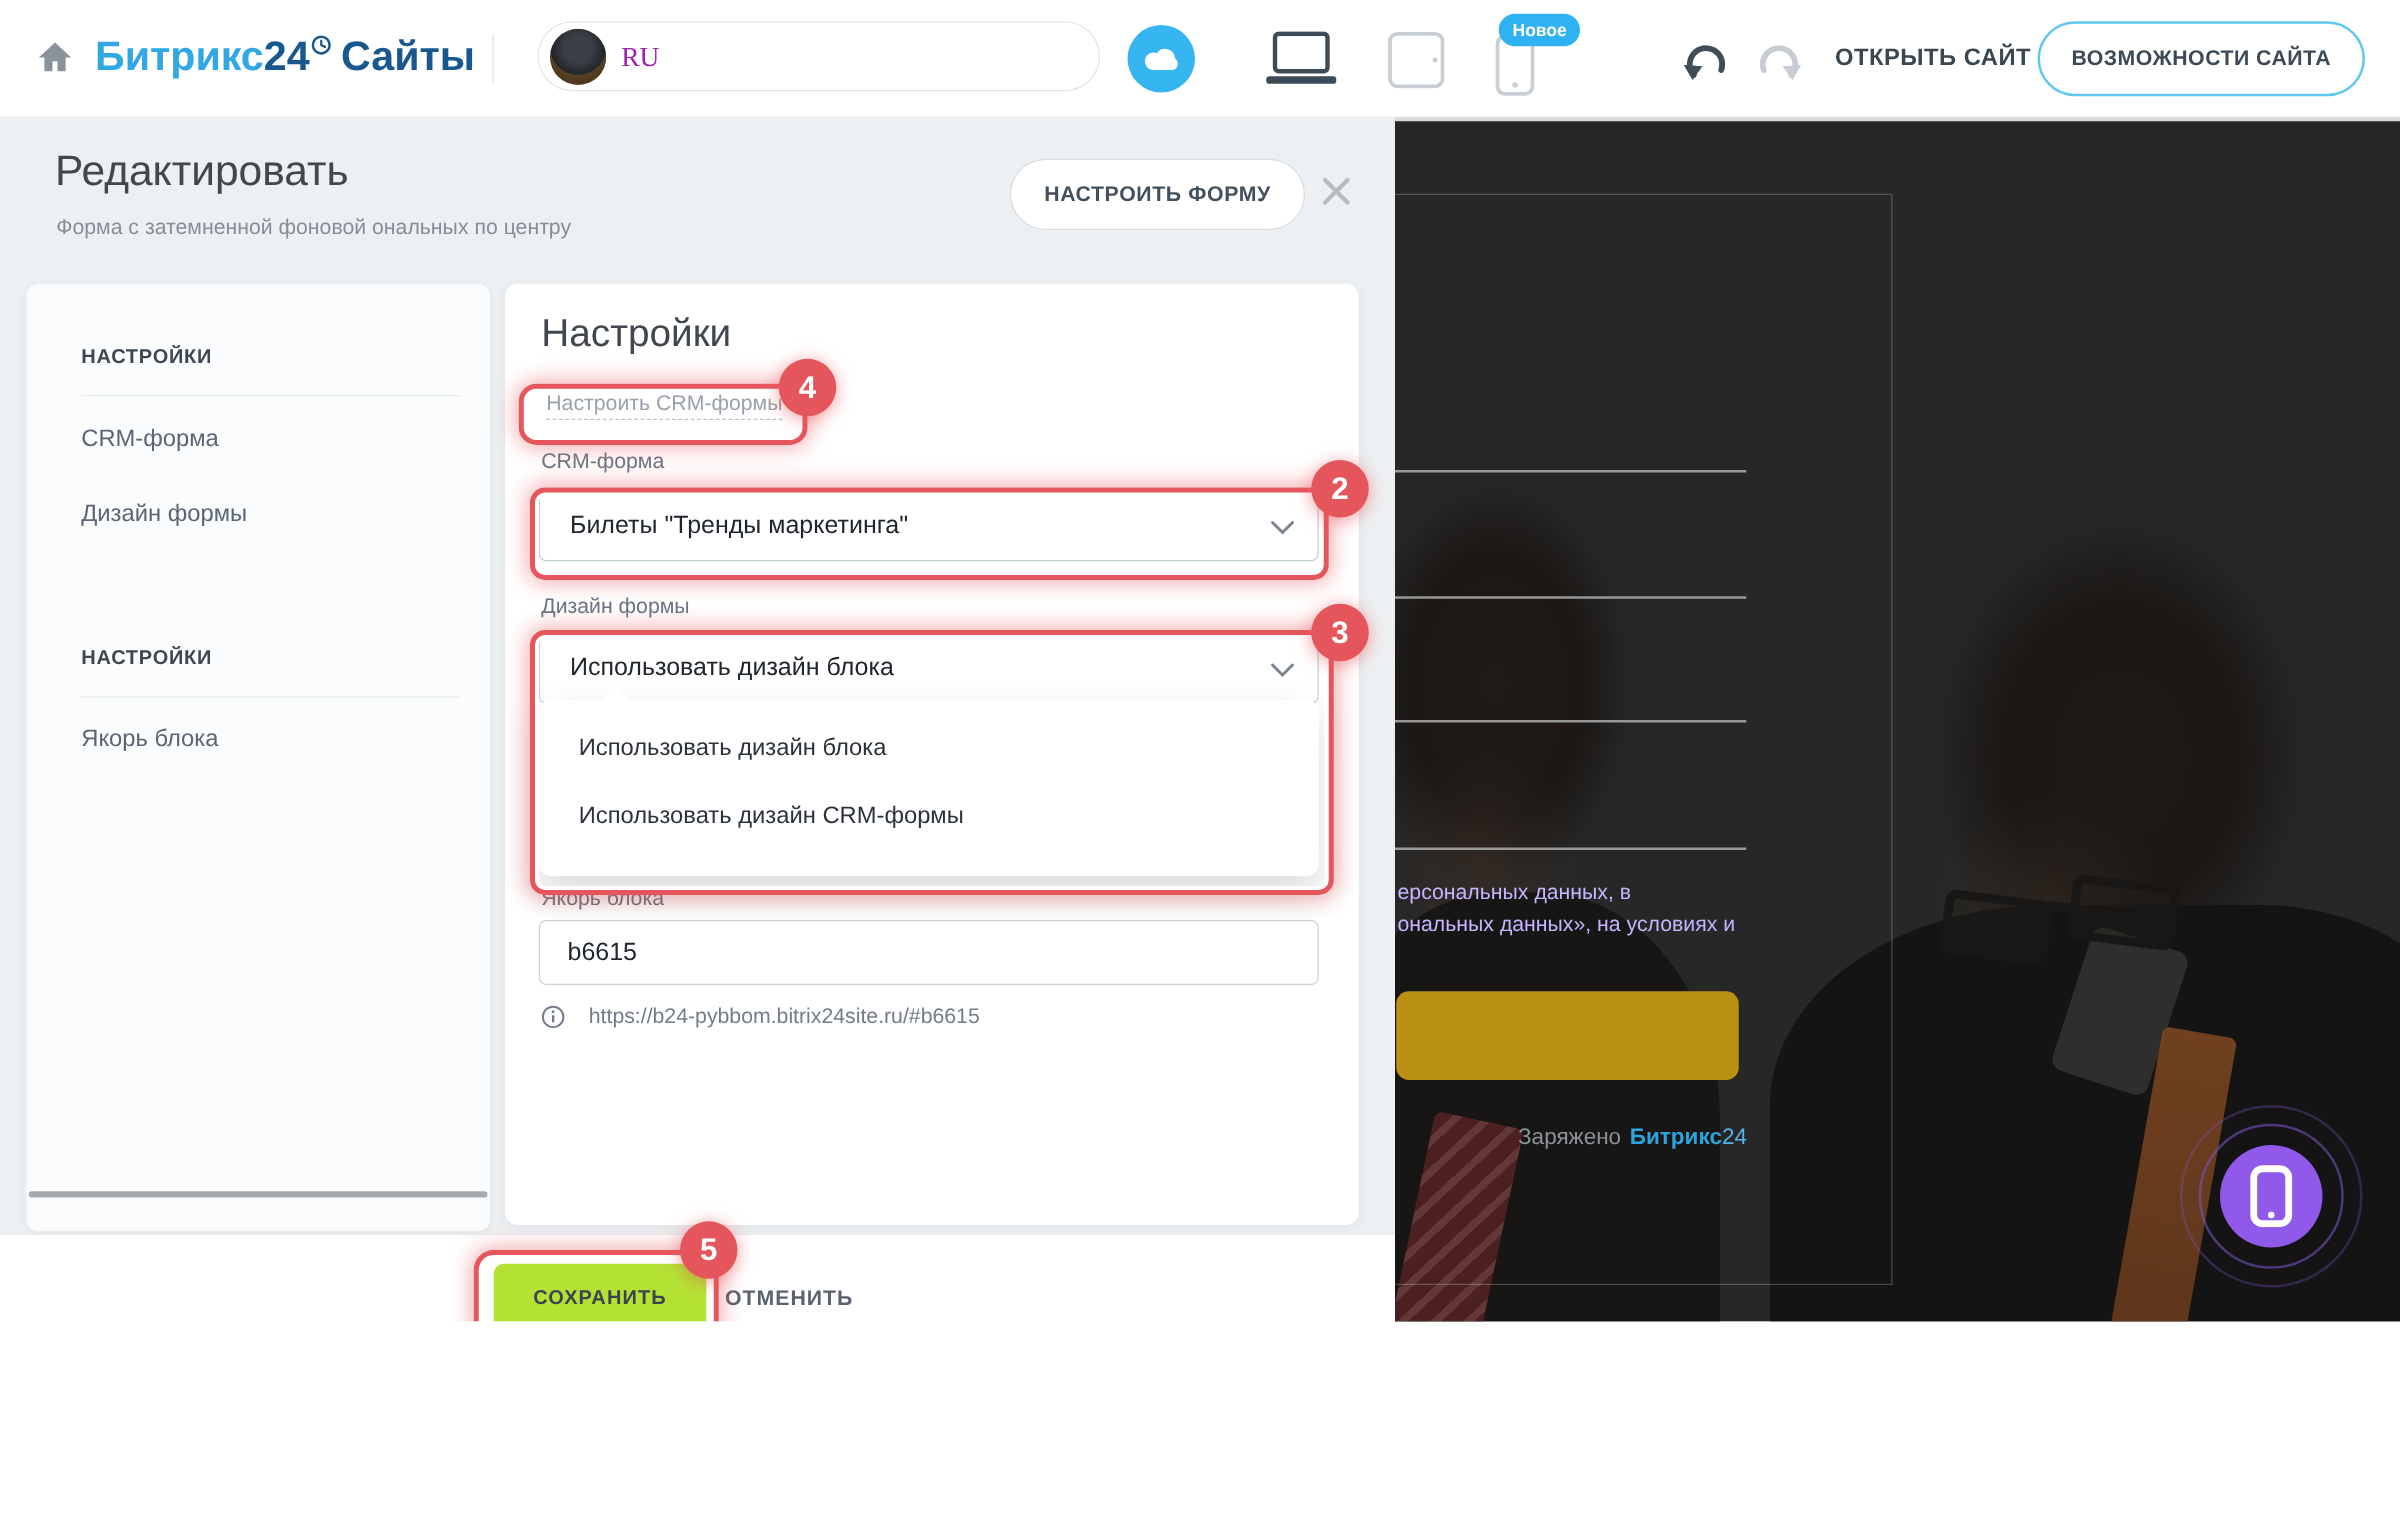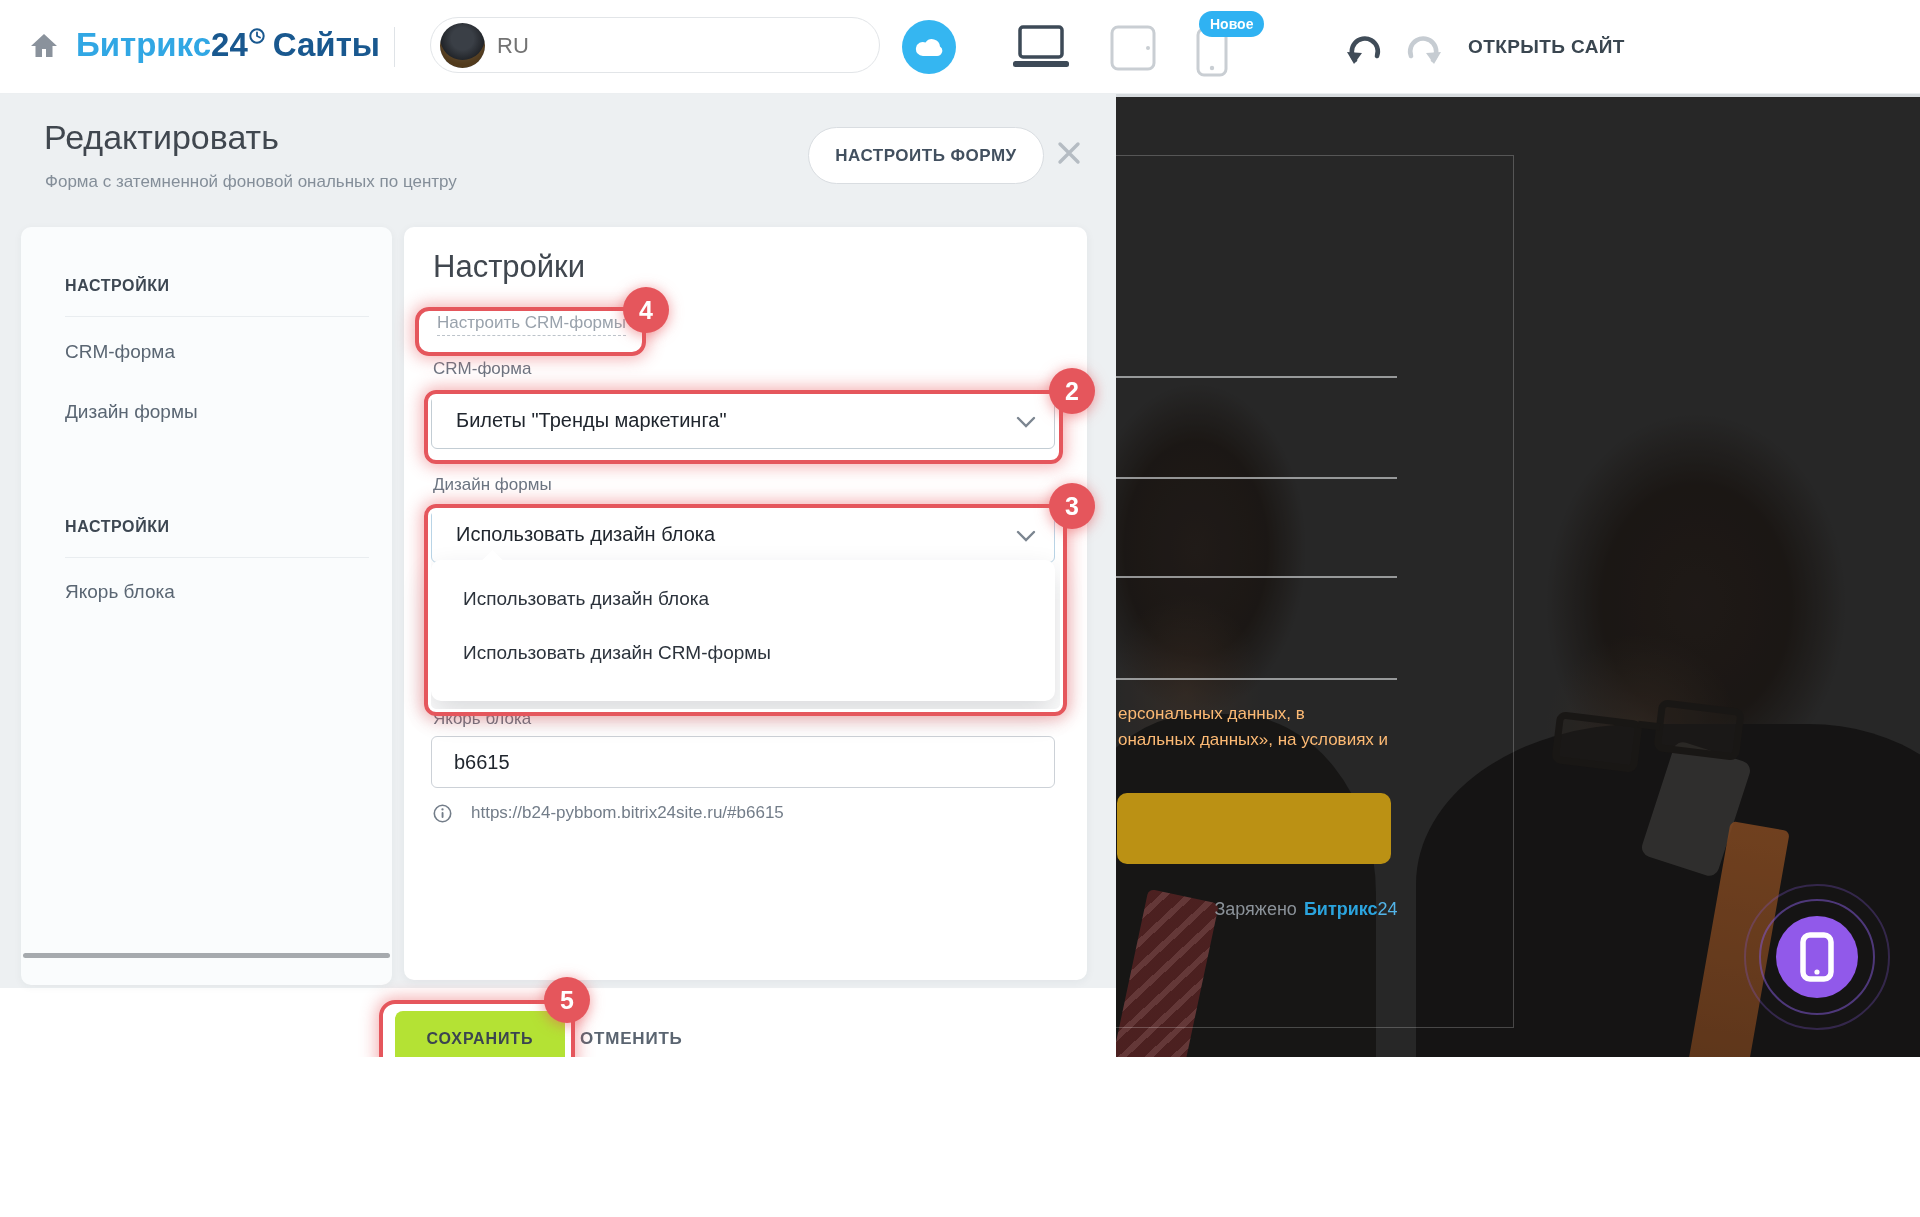--- a/index.html
+++ b/index.html
@@ -13,21 +13,21 @@
   #home-ic { left:30px; top:32px; }
   #logo { left:76px; top:26px; font-size:33px; font-weight:700; white-space:nowrap; }
   .lg-b { color:#31a7e4; }
   .lg-d { color:#19588f; }
   .lg-clock { position:relative; top:-12px; margin:0 2px 0 1px; }
   #hdr-sep { left:394px; top:27px; width:1px; height:40px; background:#dfe3e7; }
   #lang-pill { left:430px; top:17px; width:450px; height:56px; border:1px solid #e2e5e8; border-radius:28px; background:#fff; }
   #avatar { left:440px; top:23px; width:45px; height:45px; border-radius:50%;
     background:radial-gradient(circle at 50% 35%, #3a3f46 0 30%, #17191d 70%),#17191d;
     box-shadow:inset 0 -8px 0 rgba(190,120,30,.35); overflow:hidden; }
-  #lang-label { left:497px; top:33px; font-size:22px; color:#737373; }
+  #lang-label { left:497px; top:33px; font-size:22px; color:#a21caf;font-family:Liberation Serif, serif; }
   #cloud-btn { left:902px; top:20px; width:54px; height:54px; border-radius:50%; background:#35b6f1;
     display:flex; align-items:center; justify-content:center; }
   #laptop-ic { left:1012px; top:25px; }
   #tablet-ic { left:1110px; top:25px; }
   #phone-ic  { left:1196px; top:27px; }
   #new-badge { left:1199px; top:11px; height:26px; padding:0 11px; background:#2fb2f2; color:#fff;
     font-size:14px; font-weight:700; border-radius:13px; display:flex; align-items:center; z-index:31; }
   #undo-ic { left:1345px; top:28px; }
   #redo-ic { left:1405px; top:28px; transform:scaleX(-1); }
   #open-site { left:1468px; top:36px; font-size:19px; font-weight:600; color:#3a4650; letter-spacing:.4px; }
@@ -112,21 +112,21 @@
     background:linear-gradient(#b05a1e,#8a4415); opacity:.85; }
   .lens { position:absolute; width:86px; height:52px; border:7px solid #120e0b; border-radius:9px;
     background:rgba(32,26,20,.4); transform:rotate(7deg); }
   #lens-l { left:438px; top:622px; }
   #lens-r { left:540px; top:610px; }
   #lens-bridge { left:522px; top:628px; width:22px; height:7px; background:#120e0b; transform:rotate(7deg); }
   #ph-overlay { left:0; top:0; width:804px; height:994px; background:rgba(39,39,39,.35); }
   #pv-topstrip { left:0; top:0; width:804px; height:3px; background:#d7dbde; z-index:6; }
   #pv-outline { left:-2px; top:61px; width:400px; height:873px; border:1px solid rgba(255,255,255,.22); border-left:none; z-index:6; }
   .pv-line { left:0; width:281px; height:2px; background:rgba(200,202,204,.7); z-index:6; }
-  #pv-consent { left:2px; top:607px; font-size:17px; color:#fdba74; line-height:26px; z-index:6; white-space:nowrap; }
+  #pv-consent { left:2px; top:607px; font-size:17px; color:#c4b5fd; line-height:26px; z-index:6; white-space:nowrap; }
   #pv-cta { left:1px; top:699px; width:274px; height:71px; border-radius:10px; background:#bb9114; border:none; z-index:6; }
   #pv-powered { left:0; top:805px; width:380px; text-align:center; font-size:18px; z-index:6; white-space:nowrap; }
   #pv-powered .pw-pre { color:#8b9299; }
   #pv-powered .pw-brand { color:#2ba4de; font-weight:700; margin-left:7px; }
   #pv-powered .pw-suf { color:#53b4e8; font-weight:400; }
   #pv-widget { left:660px; top:822px; width:82px; height:82px; border-radius:50%; background:#9159ea; z-index:7;
     display:flex; align-items:center; justify-content:center; }
   #pv-widget::before { content:""; position:absolute; left:-17px; top:-17px; width:112px; height:112px;
     border:2px solid rgba(125,85,205,.55); border-radius:50%; }
   #pv-widget::after { content:""; position:absolute; left:-32px; top:-32px; width:142px; height:142px;
@@ -176,20 +176,21 @@
     <svg id="undo-ic" class="abs" width="38" height="36" viewBox="0 0 38 36">
       <path d="M32 28 a13 13 0 1 0 -22 4" fill="none" stroke="#404c58" stroke-width="4.6" stroke-linecap="round"></path>
       <polygon points="2,24 17,25 9,36" fill="#404c58"></polygon>
     </svg>
     <svg id="redo-ic" class="abs" width="38" height="36" viewBox="0 0 38 36">
       <path d="M32 28 a13 13 0 1 0 -22 4" fill="none" stroke="#c6ccd2" stroke-width="4.6" stroke-linecap="round"></path>
       <polygon points="2,24 17,25 9,36" fill="#c6ccd2"></polygon>
     </svg>
 
     <div id="open-site" class="abs">ОТКРЫТЬ САЙТ</div>
+    <div id="features-btn" class="abs">ВОЗМОЖНОСТИ САЙТА</div>
   </div>
 
   <div id="preview" class="abs">
     <div id="ph-head1" class="ph"></div>
     <div id="ph-face1" class="ph"></div>
     <div id="ph-body1" class="ph"></div>
     <div id="ph-tie1" class="ph"></div>
     <div id="ph-head2" class="ph"></div>
     <div id="ph-face2" class="ph"></div>
     <div id="ph-body2" class="ph"></div>

